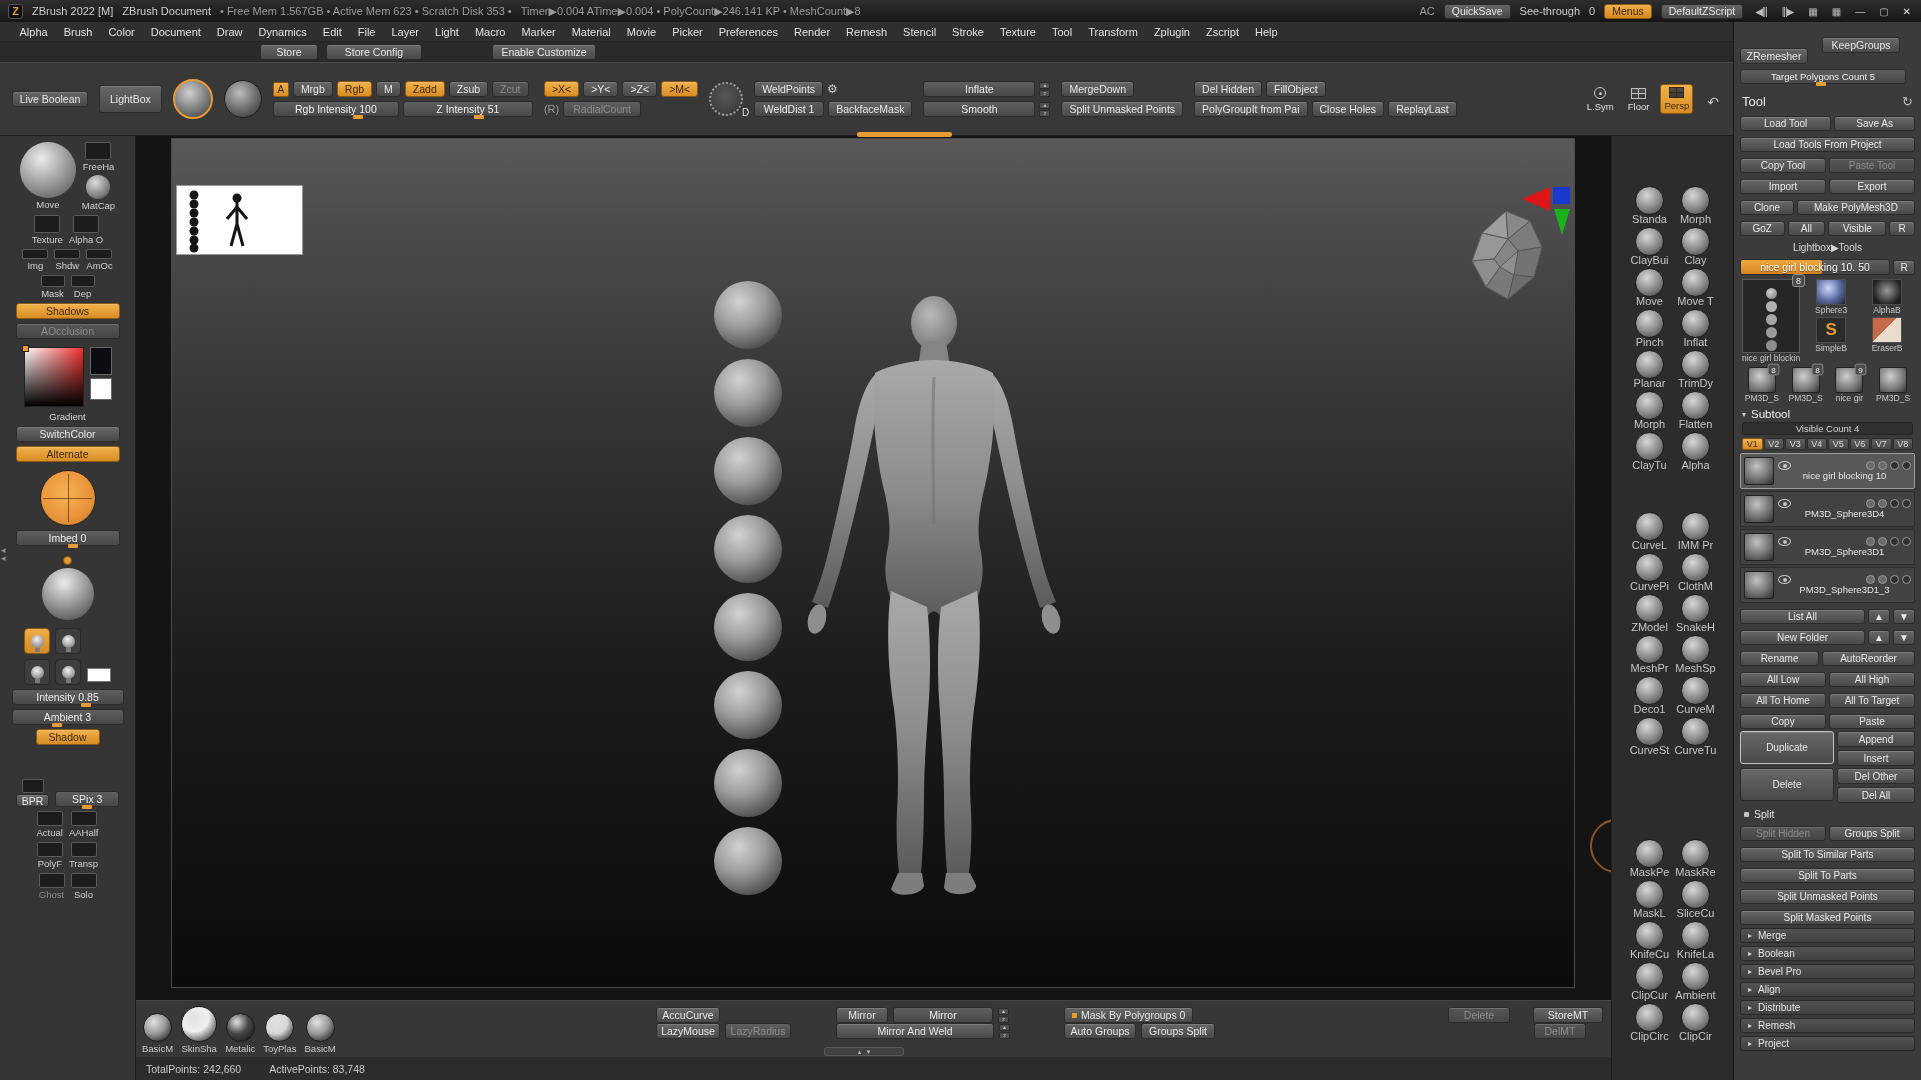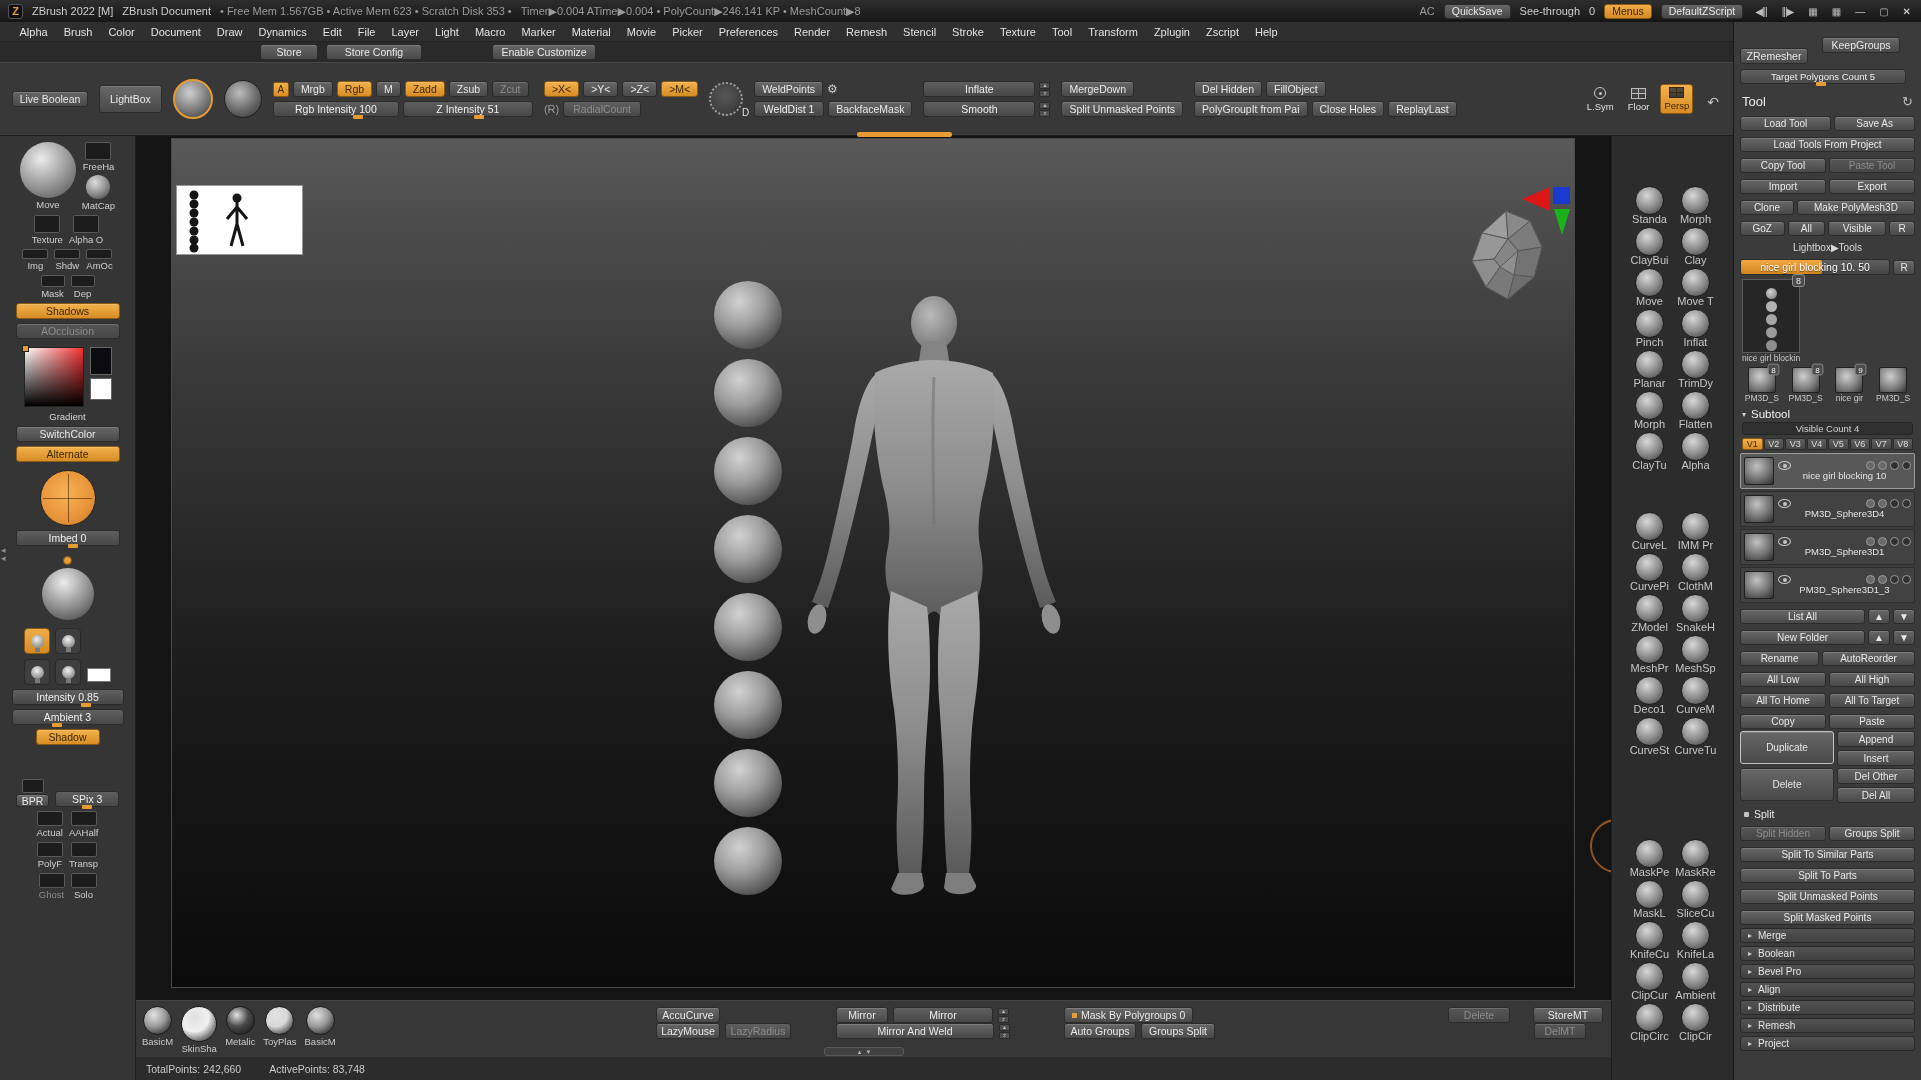--- a/index.html
+++ b/index.html
@@ -85,21 +85,21 @@
 .doc-thumb{position:absolute;left:4px;top:46px;width:127px;height:70px;background:#fff;border:1px solid #999}
 .sphere-col{position:absolute;left:542px;top:142px;display:flex;flex-direction:column;gap:10px}
 .sphere{width:68px;height:68px;border-radius:50%;background:radial-gradient(circle at 37% 30%,#d2d2d2,#9c9c9c 40%,#4b4b4b 80%,#303030)}
 .figure{position:absolute;left:599px;top:150px}
 .gizmo{position:absolute;left:1348px;top:44px}
 .polyhead{position:absolute;left:1288px;top:66px}
 .orange-arc{position:absolute;left:1454px;top:683px;width:54px;height:54px;border-radius:50%;border:2px solid rgba(225,125,45,.6)}
 .edge-chev{position:absolute;left:1px;top:546px;color:#8f8f8f;font-size:9px;z-index:35;line-height:8px}
 
 .bottombar{position:absolute;left:136px;top:1000px;width:1475px;height:57px;background:#373737;border-top:1px solid #454545}
-.mat-row{position:absolute;left:6px;top:5px;display:flex;gap:8px;}
+.mat-row{position:absolute;left:6px;top:5px;display:flex;gap:8px;align-items:flex-end}
 .mat{display:flex;flex-direction:column;align-items:center;gap:1px;font-size:9.5px;color:#cccccc}
 .mat-thumb{width:29px;height:29px;border-radius:50%;border:1px solid #1a1a1a;background:radial-gradient(circle at 36% 30%,rgba(255,255,255,.85),var(--tone,#999) 45%,#121212 96%)}
 .mat.on .mat-thumb{width:36px;height:36px}
 .bb-col{position:absolute;top:6px;display:flex;flex-direction:column;}
 .bb-row{display:flex;gap:5px;align-items:center}
 .pager{position:absolute;left:824px;top:1047px;width:80px;height:9px;background:#414141;border:1px solid #585858;border-radius:3px;display:flex;align-items:center;justify-content:center;gap:3px;font-size:6px;color:#b5b5b5;z-index:6}
 .statusrow{position:absolute;left:136px;top:1057px;width:1475px;height:23px;background:#2c2c2c;display:flex;align-items:center;gap:28px;padding:0 10px;color:#cacaca;font-size:10.5px}
 
 .brushtray{position:absolute;left:1611px;top:136px;width:122px;bottom:0;background:#2c2c2c;border-left:1px solid #1e1e1e;display:flex;flex-direction:column;align-items:center;padding-top:50px}
 .brush-grid{display:grid;grid-template-columns:46px 46px;row-gap:3px;justify-items:center}
@@ -885,20 +885,42 @@
       <span class="btn sq">R</span>
     </div>
     <div class="rp-thumbs">
       <div class="rp-bigthumb-wrap">
         <div class="rp-bigthumb">
           <span class="badge">8</span>
           <span class="chain"></span>
         </div>
         <span class="rp-thumb-label">nice girl blockin</span>
       </div>
+      <div class="rp-qp">
+        <div class="rp-qp-row">
+          <div class="qp-cell">
+              <div class="qp-thumb qp-sphere"></div>
+              <span class="rp-thumb-label">Sphere3</span>
+            </div>
+          <div class="qp-cell">
+              <div class="qp-thumb qp-alpha"></div>
+              <span class="rp-thumb-label">AlphaB</span>
+            </div>
+        </div>
+        <div class="rp-qp-row">
+          <div class="qp-cell">
+              <div class="qp-thumb qp-simple">S</div>
+              <span class="rp-thumb-label">SimpleB</span>
+            </div>
+          <div class="qp-cell">
+              <div class="qp-thumb qp-eraser"></div>
+              <span class="rp-thumb-label">EraserB</span>
+            </div>
+        </div>
+      </div>
     </div>
     <div class="rp-recent">
 
         <div class="rt-cell">
           <div class="rt-thumb">
             <span class="badge">8</span>
           </div>
           <span class="rp-thumb-label">PM3D_S</span>
         </div>
 

